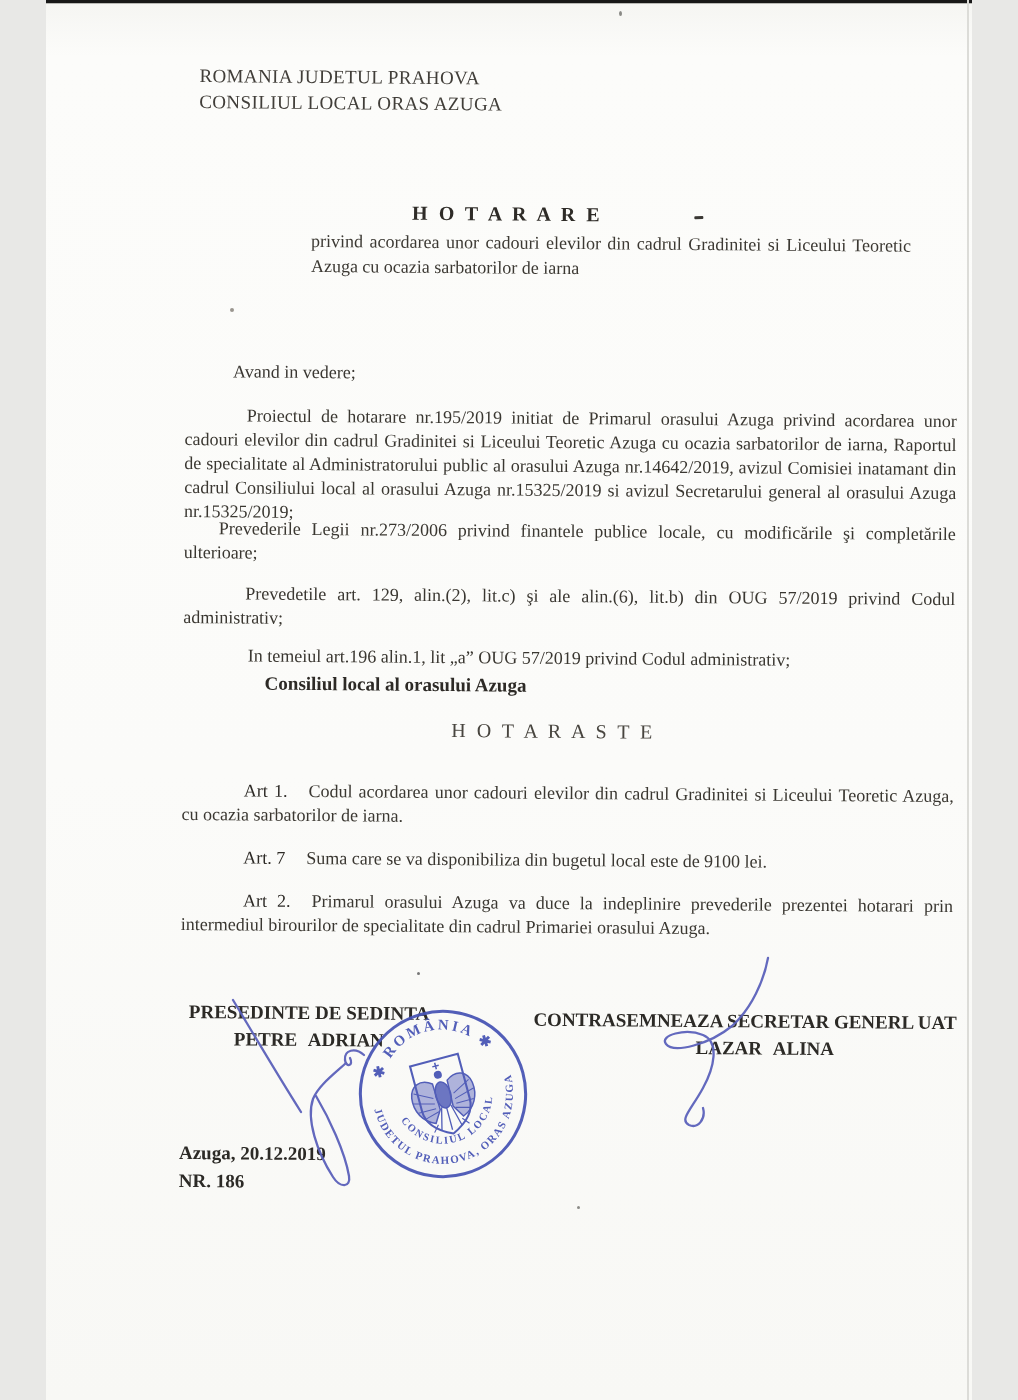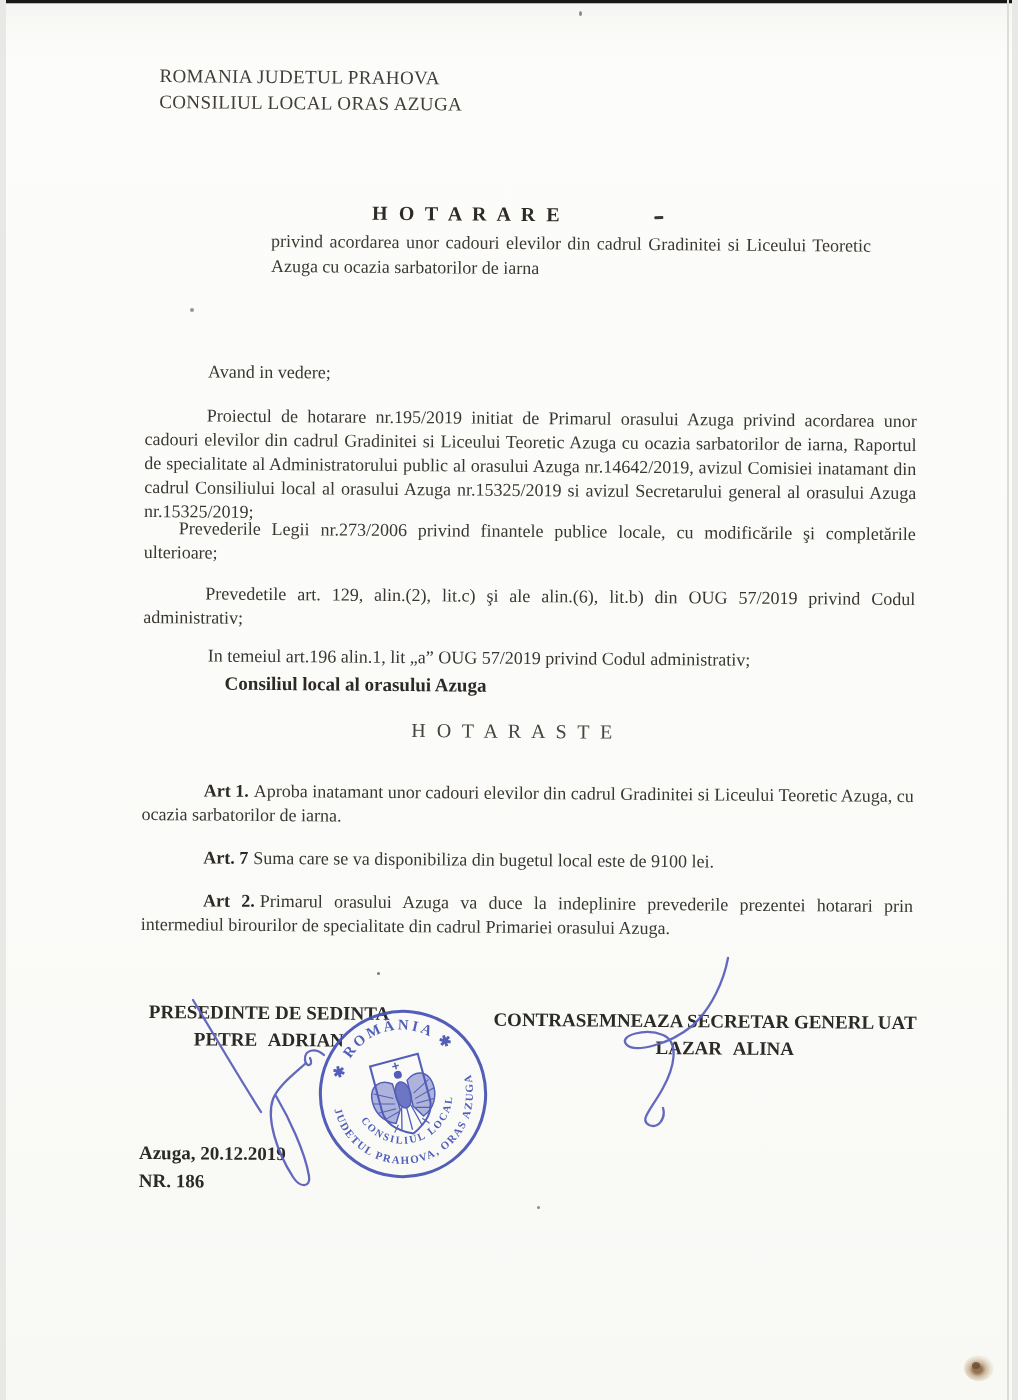--- a/index.html
+++ b/index.html
@@ -1,44 +1,44 @@
 <!DOCTYPE html>
 <html><head>
 <meta charset="utf-8">
 <style>
   html,body{margin:0;padding:0;background:#e8e8e6;}
   .page{
-    position:relative;width:1006px;height:1400px;margin:0 auto;overflow:hidden;
+    position:relative;width:926px;height:1400px;margin:0 auto;overflow:hidden;
     background:linear-gradient(180deg,#f5f5f2 0%,#fcfcfa 4%,#fbfbf9 55%,#f8f8f5 100%);
     font-family:"Liberation Serif","DejaVu Serif",serif;
     color:#38352f;
   }
   .edge-top{position:absolute;left:0;top:0;width:100%;height:3px;background:#181818;}
   .edge-top2{position:absolute;left:0;top:3px;width:100%;height:1px;background:#b9b9b5;}
   .edge-right{position:absolute;right:3px;top:0;width:2px;height:100%;background:#dcdcd8;}
   .doc{position:absolute;inset:0;transform:rotate(0.45deg);transform-origin:520px 260px;}
   .blk{position:absolute;}
   .header{left:152px;top:66px;font-size:19px;line-height:26px;letter-spacing:0.4px;color:#413e39;}
   .title{left:140px;top:203px;width:642px;text-align:center;font-size:20px;font-weight:bold;
          letter-spacing:3px;color:#2e2b27;}
   .title-dash{position:absolute;left:648px;top:215px;width:9px;height:3px;background:#3a3834;border-radius:1px;transform:rotate(-2deg);}
   .subtitle{left:265px;top:231px;width:600px;font-size:18px;line-height:25px;text-align:justify;color:#3c3933;}
-  .avand{left:203px;top:364px;font-size:18px;color:#3a3732;}
+  .avand{left:188px;top:364px;font-size:18px;color:#3a3732;}
   .para{left:140px;width:772px;font-size:18px;line-height:24px;text-align:justify;color:#3a3731;}
   .p1{top:388px;text-indent:62px;}
   .p2{top:501px;text-indent:35px;word-spacing:5px;}
   .p3{top:566px;text-indent:62px;word-spacing:3px;}
   .p4{left:205px;top:630px;font-size:18px;color:#3a3731;}
   .body-label{left:222px;top:675px;font-size:19px;font-weight:bold;color:#2d2a26;}
   .hotaraste{left:140px;top:720px;width:742px;text-align:center;font-size:20px;letter-spacing:3px;color:#48453f;}
   .article{left:140px;width:772px;font-size:18px;line-height:24px;text-align:justify;color:#3a3731;text-indent:62px;}
   .a1{top:763px;}
   .a2{top:830px;}
   .a3{top:873px;}
-  .article b{font-weight:bold;color:#2d2a26;margin-right:5px;}
+  .article b{font-weight:normal;color:#2d2a26;margin-right:21px;}
   .sig{font-size:19px;font-weight:bold;line-height:27px;text-align:center;color:#2c2a26;}
   .sig-left{left:146px;top:1001px;width:246px;}
   .sig-right{left:486px;top:1006px;width:438px;}
   .sig-name-right{display:block;transform:translateX(20px);}
   .sig-name-left{display:block;word-spacing:7px;}
   .sig .sig-name-right{word-spacing:7px;}
   .footer{left:140px;top:1142px;font-size:19px;font-weight:bold;line-height:28px;color:#2c2a26;}
   .stamp{position:absolute;left:302px;top:999px;width:190px;height:190px;opacity:0.93;}
   .sig-ink{position:absolute;left:0;top:0;width:1018px;height:1400px;pointer-events:none;}
   .speck{position:absolute;border-radius:50%;}
@@ -76,21 +76,21 @@
     <div class="blk avand">Avand in vedere;</div>
 
     <p class="blk para p1">Proiectul de hotarare nr.195/2019 initiat de Primarul orasului Azuga privind acordarea unor cadouri elevilor din cadrul Gradinitei si Liceului Teoretic Azuga cu ocazia sarbatorilor de iarna, Raportul de specialitate al Administratorului public al orasului Azuga nr.14642/2019, avizul Comisiei inatamant din cadrul Consiliului local al orasului Azuga nr.15325/2019 si avizul Secretarului general al orasului Azuga nr.15325/2019;</p>
     <p class="blk para p2">Prevederile Legii nr.273/2006 privind finantele publice locale, cu modificările şi completările ulterioare;</p>
     <p class="blk para p3">Prevedetile art. 129, alin.(2), lit.c) şi ale alin.(6), lit.b) din OUG 57/2019 privind Codul administrativ;</p>
     <p class="blk p4">In temeiul art.196 alin.1, lit „a” OUG 57/2019 privind Codul administrativ;</p>
 
     <div class="blk body-label">Consiliul local al orasului Azuga</div>
     <div class="blk hotaraste">H O T A R A S T E</div>
 
-    <p class="blk article a1"><b>Art 1.</b><span>Aproba inatamant unor cadouri elevilor din cadrul Gradinitei si Liceului Teoretic Azuga, cu ocazia sarbatorilor de iarna.</span></p>
+    <p class="blk article a1"><b>Art 1.</b><span>Codul acordarea unor cadouri elevilor din cadrul Gradinitei si Liceului Teoretic Azuga, cu ocazia sarbatorilor de iarna.</span></p>
     <p class="blk article a2"><b>Art. 7</b><span>Suma care se va disponibiliza din bugetul local este de 9100 lei.</span></p>
     <p class="blk article a3"><b>Art 2.</b><span>Primarul orasului Azuga va duce la indeplinire prevederile prezentei hotarari prin intermediul birourilor de specialitate din cadrul Primariei orasului Azuga.</span></p>
 
     <div class="blk sig sig-left">
       <span>PRESEDINTE DE SEDINTA</span>
       <span class="sig-name-left">PETRE ADRIAN</span>
     </div>
     <div class="blk sig sig-right">
       <span>CONTRASEMNEAZA SECRETAR GENERL UAT</span>
       <span class="sig-name-right">LAZAR ALINA</span>

